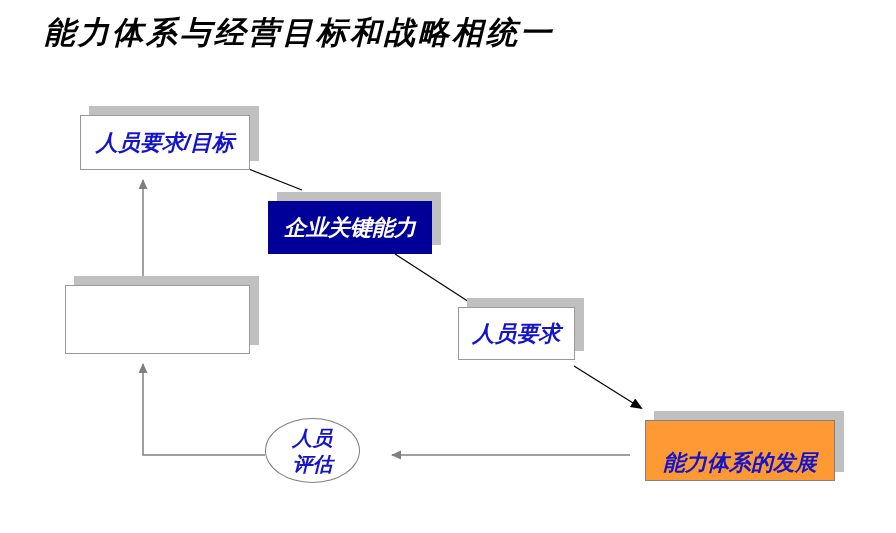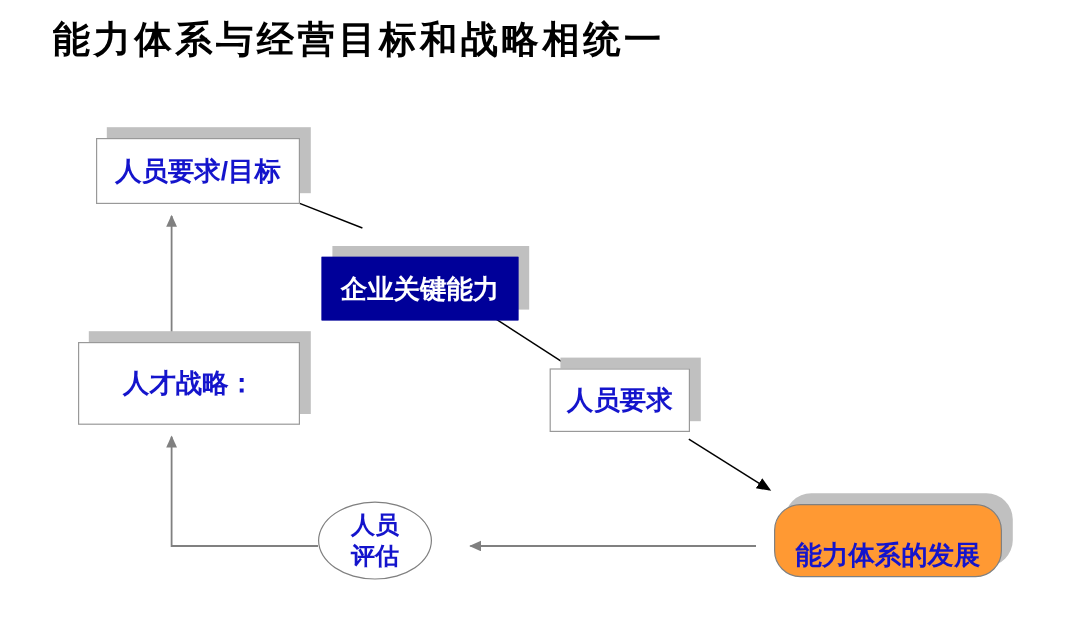--- a/index.html
+++ b/index.html
@@ -2,21 +2,21 @@
 <html style="--blue: #1414CC; --navy: #000099; --orange: #FF9933; --shadow: #C0C0C0; --border: #999999; --arrow: #808080; --black: #000000;"><head>
 <meta charset="utf-8">
 <style>
   :root{
     --blue:#1414CC; --navy:#000099; --orange:#FF9933;
     --shadow:#C0C0C0; --border:#999999; --arrow:#808080; --black:#000000;
   }
   html,body{margin:0;padding:0;background:#ffffff;}
   #stage{
     position:relative; width:894px; height:533px; background:#ffffff;
-    overflow:hidden; font-family:"Liberation Sans","DejaVu Sans",sans-serif;
+    overflow:hidden; font-family:"Liberation Sans","DejaVu Sans",sans-serif;font-style:italic;
   }
   .title{
     position:absolute; left:44px; top:12px; width:820px;
     font-family:"Liberation Serif","DejaVu Serif",serif;
     font-weight:bold; font-size:31px; letter-spacing:3px; color:#000;
     white-space:nowrap;
   }
   svg.connectors{position:absolute; left:0; top:0; z-index:1;}
   .node{
     position:absolute; z-index:2; display:flex; flex-direction:column;
@@ -27,24 +27,24 @@
   .shadowed{box-shadow:9px -9px 0 0 var(--shadow);}
   .white-box{background:#ffffff; border:1px solid var(--border);}
   .navy-box{background:var(--navy); color:#ffffff; border:1px solid var(--navy);}
   .orange-box{background:var(--orange); border:1px solid var(--arrow);
               justify-content:flex-end; padding-bottom:3px;}
   .ellipse{
     background:#ffffff; border:1px solid var(--arrow); border-radius:50%;
     font-size:20px; line-height:26px;text-align:right;
   }
   #box-results{left:80px; top:115px; width:170px; height:55px;}
-  #box-capability{left:268px; top:214px; width:164px; height:53px;}
+  #box-capability{left:268px; top:201px; width:164px; height:53px;}
   #box-talent{left:65px; top:285px; width:185px; height:69px;}
   #box-requirements{left:458px; top:307px; width:117px; height:53px;}
-  #box-development{left:645px; top:420px; width:190px; height:61px;border-radius:22px;}
+  #box-development{left:645px; top:420px; width:190px; height:61px;}
   #ellipse-assessment{left:265px; top:418px; width:95px; height:65px;}
 </style>
 </head>
 <body>
 
 <div id="stage">
 
   <div class="title">能力体系与经营目标和战略相统一</div>
 
   <svg class="connectors" width="896" height="533" viewBox="0 0 896 533">
@@ -72,21 +72,20 @@
 
   <div class="node white-box shadowed" id="box-results">
     <span>人员要求/目标</span>
   </div>
 
   <div class="node navy-box shadowed" id="box-capability">
     <span>企业关键能力</span>
   </div>
 
   <div class="node white-box shadowed" id="box-talent">
-    <span>人才战略：</span>
   </div>
 
   <div class="node white-box shadowed" id="box-requirements">
     <span>人员要求</span>
   </div>
 
   <div class="node orange-box shadowed" id="box-development">
     <span>能力体系的发展</span>
   </div>
 

